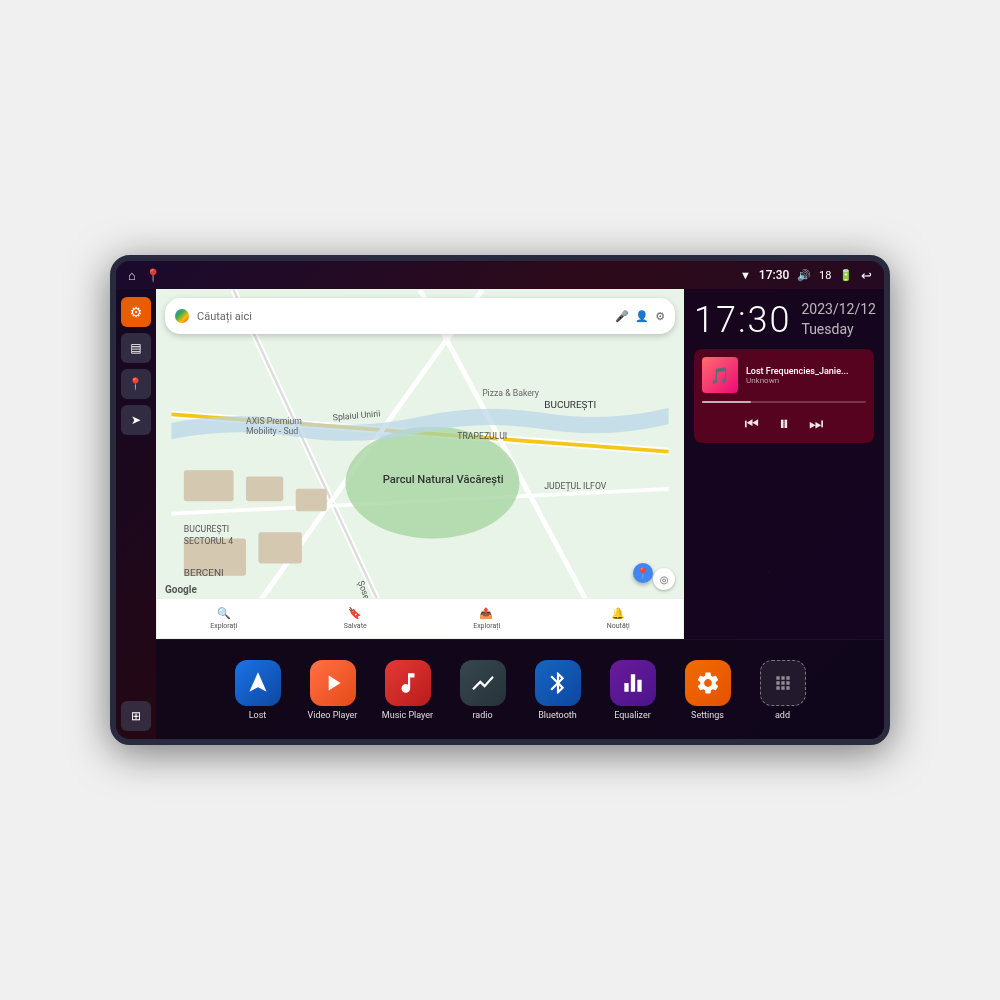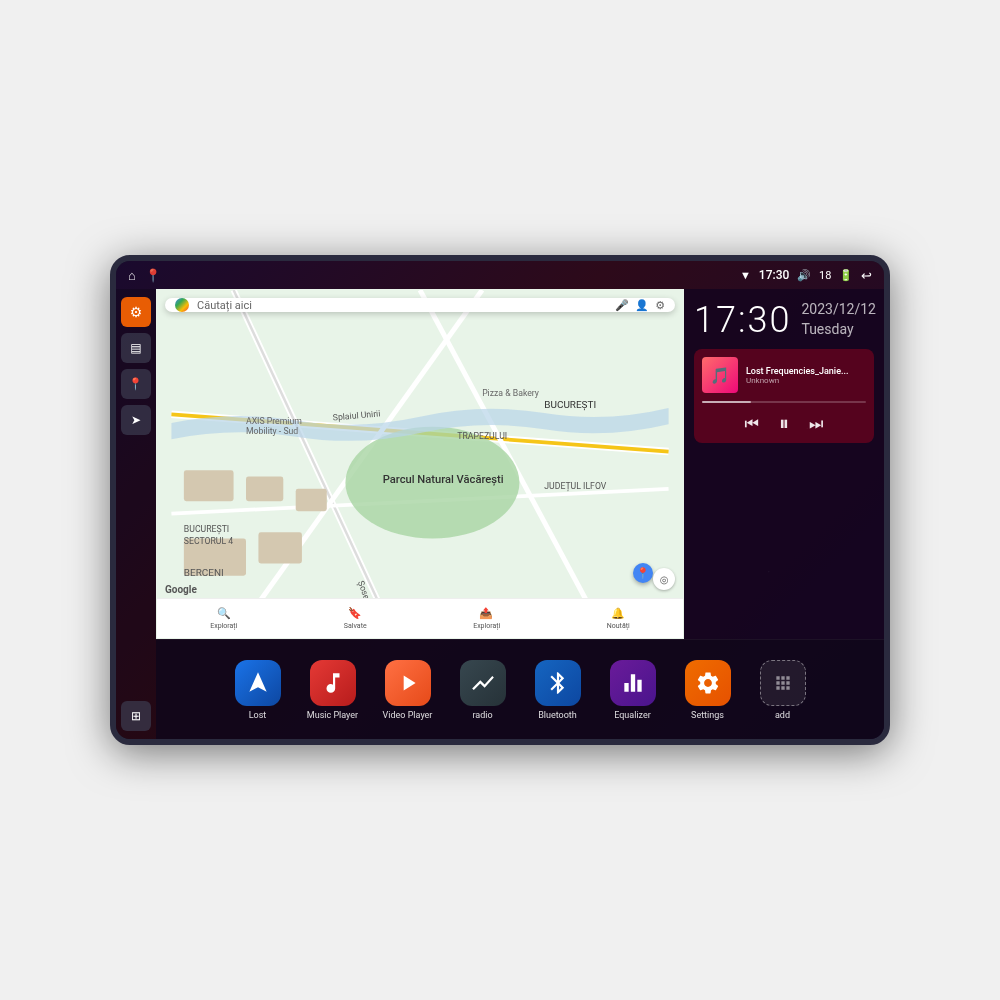--- a/index.html
+++ b/index.html
@@ -153,21 +153,21 @@
       position: relative;
       overflow: hidden;
       border: 1px solid rgba(255,255,255,0.1);
     }
 
     .map-search-bar {
       position: absolute;
       top: 8px;
       left: 8px;
       right: 8px;
-      height: 14px;
+      height: 36px;
       background: white;
       border-radius: 15px;
       display: flex;
       align-items: center;
       padding: 0 10px;
       gap: 8px;
       box-shadow: 0 2px 6px rgba(0,0,0,0.2);
       z-index: 10;
     }
 
@@ -582,35 +582,35 @@
           <div class="app-icon">
             <div class="app-icon-img bg-blue">
               <svg width="26" height="26" viewBox="0 0 24 24" fill="white">
                 <path d="M12 2L4 20l8-4 8 4L12 2z"></path>
               </svg>
             </div>
             <span class="app-label">Lost</span>
           </div>
 
           <div class="app-icon">
+            <div class="app-icon-img bg-orange-vid">
+              <svg width="26" height="26" viewBox="0 0 24 24" fill="white">
+                <path d="M8 5v14l11-7z"></path>
+              </svg>
+            </div>
+            <span class="app-label">Video Player</span>
+          </div>
+
+          <div class="app-icon">
             <div class="app-icon-img bg-red">
               <svg width="26" height="26" viewBox="0 0 24 24" fill="white">
                 <path d="M12 3v10.55c-.59-.34-1.27-.55-2-.55-2.21 0-4 1.79-4 4s1.79 4 4 4 4-1.79 4-4V7h4V3h-6z"></path>
               </svg>
             </div>
             <span class="app-label">Music Player</span>
-          </div>
-
-          <div class="app-icon">
-            <div class="app-icon-img bg-orange-vid">
-              <svg width="26" height="26" viewBox="0 0 24 24" fill="white">
-                <path d="M8 5v14l11-7z"></path>
-              </svg>
-            </div>
-            <span class="app-label">Video Player</span>
           </div>
 
           <div class="app-icon">
             <div class="app-icon-img bg-dark-radio">
               <svg width="26" height="26" viewBox="0 0 24 24" fill="white">
                 <path d="M3.5 18.49l6-6.01 4 4L22 6.92l-1.41-1.41-7.09 7.97-4-4L2 16.99z"></path>
               </svg>
             </div>
             <span class="app-label">radio</span>
           </div>

